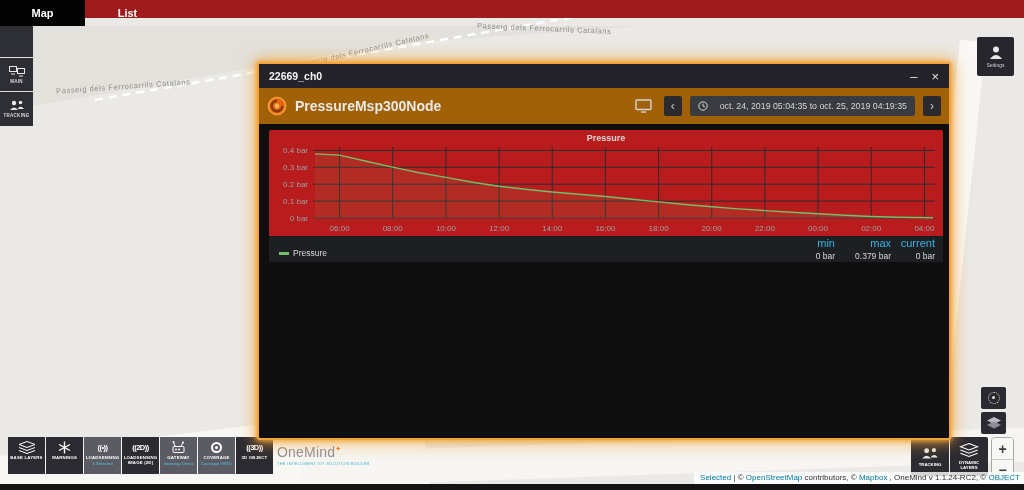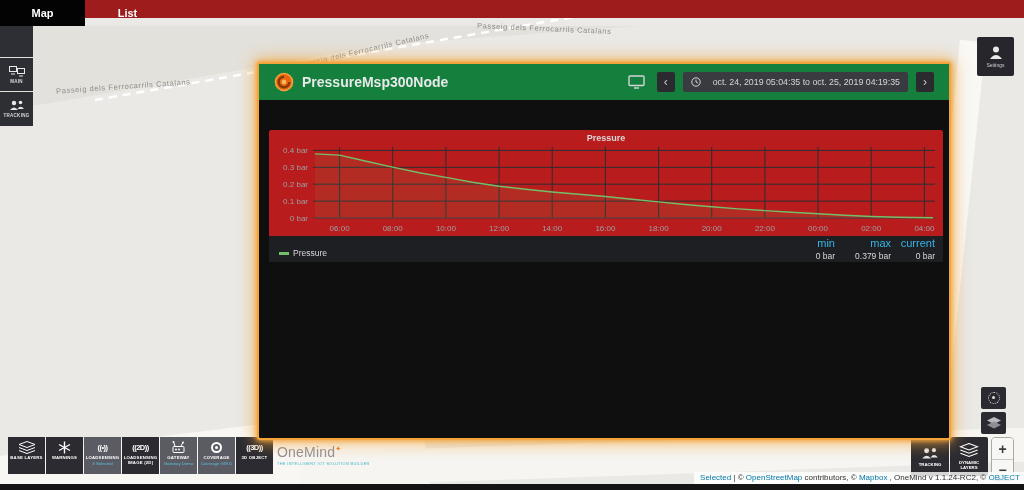--- a/index.html
+++ b/index.html
@@ -79,21 +79,21 @@
   .attribution .att-link { color:#0078a8; }
   .bottom-strip { position:absolute; left:0; bottom:0; width:1024px; height:6px; background:#141414; z-index:7; }
 
   
   .modal { position:absolute; left:257px; top:62px; width:694px; height:378px; z-index:10;
     background:#0f0f10; border:2px solid #f3a43b; border-radius:3px;
     box-shadow:0 0 16px 3px rgba(243,164,59,.75), 0 0 4px 1px rgba(243,164,59,.9); }
   .modal-titlebar { height:24px; background:#232329; display:flex; align-items:center; padding:0 10px; cursor:move; }
   .modal-title { color:#f5f5f5; font-size:10.5px; font-weight:bold; flex:1; }
   .win-btn { color:#e6e6e6; font-size:13px; line-height:13px; margin-left:14px; cursor:pointer; background:none; border:none; }
-  .gf-header { height:36px; background:#15803d; display:flex; align-items:center; padding:0 15px; }
+  .gf-header { height:36px; background:#a16207; display:flex; align-items:center; padding:0 8px; }
   .gf-title { color:#e9e9ea; font-size:14px; font-weight:bold; margin-left:8px; flex:1; }
   .gf-right { display:flex; align-items:center; gap:8px; }
   .chev-btn { width:18px; height:20px; background:#2a2a2f; border:none; color:#c9c9cd; font-size:12px; cursor:pointer;
     display:flex; align-items:center; justify-content:center; border-radius:2px; }
   .time-box { height:20px; background:#3a3b40; border-radius:2px; display:flex; align-items:center; gap:12px;
     padding:0 8px; color:#d5d6d8; font-size:8.8px; cursor:pointer; }
   .monitor-btn { background:none; border:none; cursor:pointer; display:flex; align-items:center; margin-right:4px; }
 
   
   .panel { position:absolute; left:10px; top:66px; width:674px; height:132px; background:#b91c1c; border-radius:2px; }
@@ -266,20 +266,25 @@
   </div>
   <div class="zoom-ctl">
     <button class="zoom-btn">+</button>
     <button class="zoom-btn">−</button>
   </div>
 
   <div class="attribution"><span class="att-link">Selected</span><span> | © </span><span class="att-link">OpenStreetMap</span><span> contributors, © </span><span class="att-link">Mapbox</span><span> , OneMind v 1.1.24-RC2, © </span><span class="att-link">OBJECT</span></div>
   <div class="bottom-strip"></div>
 
   <div class="modal">
+    <div class="modal-titlebar">
+      <span class="modal-title">22669_ch0</span>
+      <button class="win-btn">–</button>
+      <button class="win-btn">×</button>
+    </div>
     <div class="gf-header">
       <svg class="icon-svg" width="20" height="20" viewBox="0 0 20 20">
         <circle cx="10" cy="10" r="8.5" fill="#e8650e"></circle>
         <circle cx="10" cy="10" r="8.5" fill="none" stroke="#f8a03c" stroke-width="1.6"></circle>
         <path d="M10 3.5 a6.5 6.5 0 1 0 6.5 6.5 l-2.4 0 a4.1 4.1 0 1 1 -4.1 -4.1 z" fill="#2b1500" opacity="0.55"></path>
         <circle cx="10" cy="10" r="2.4" fill="#f9b35a"></circle>
       </svg>
       <span class="gf-title">PressureMsp300Node</span>
       <div class="gf-right">
         <button class="monitor-btn">

